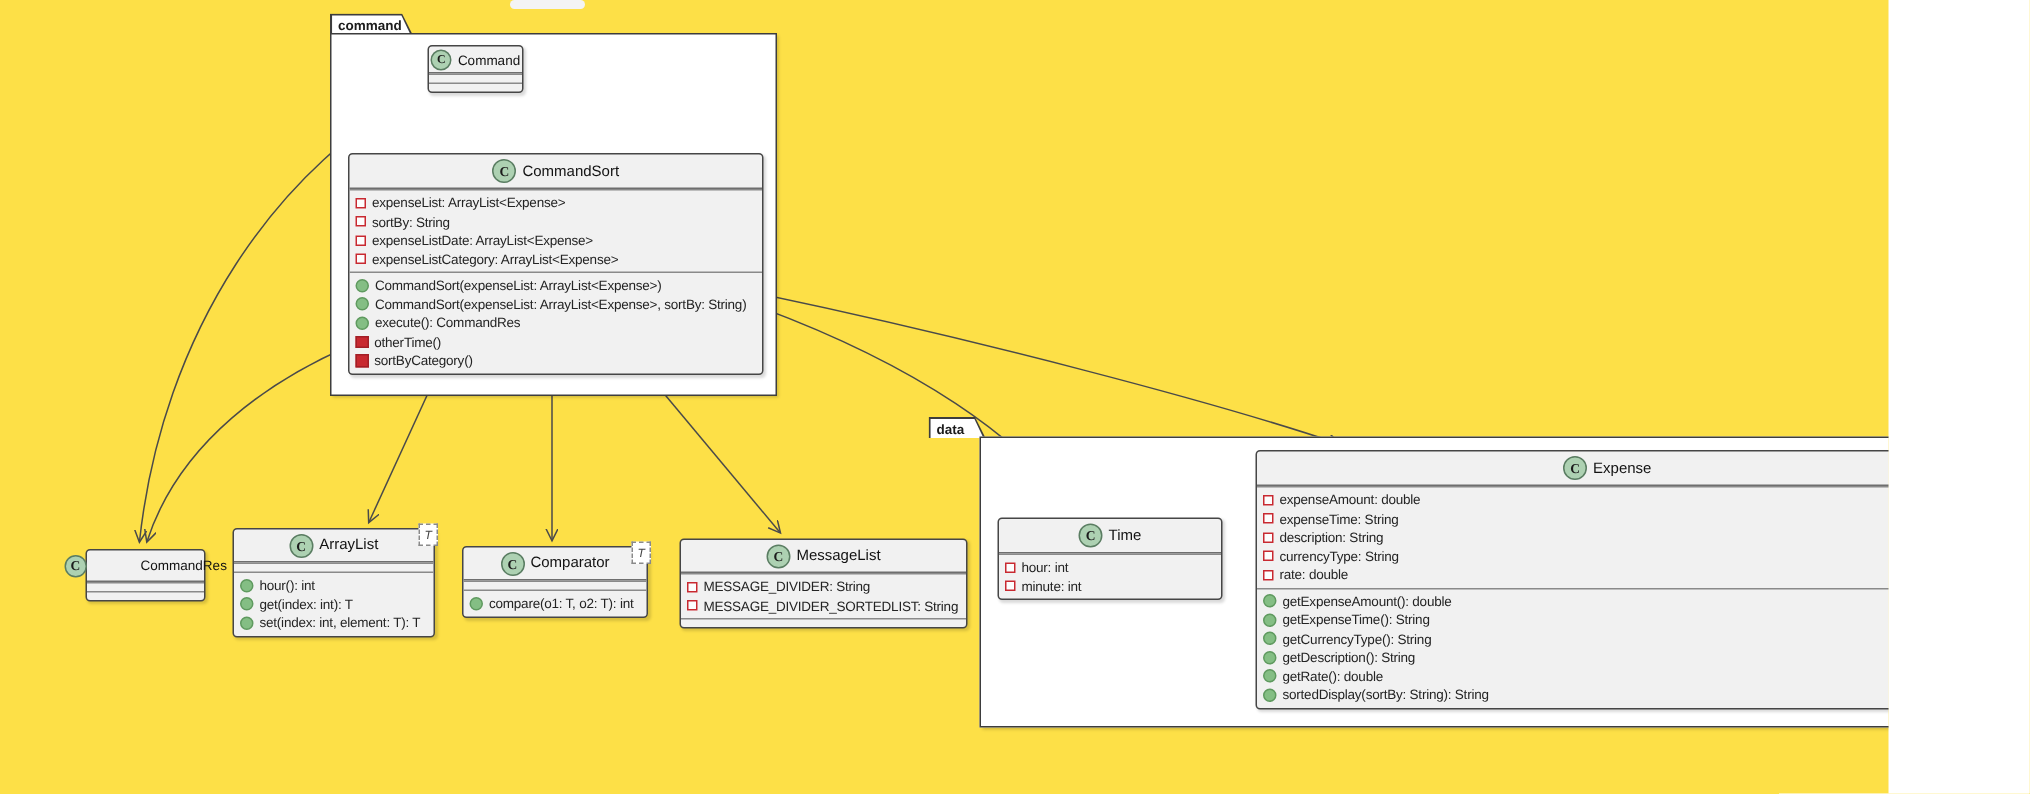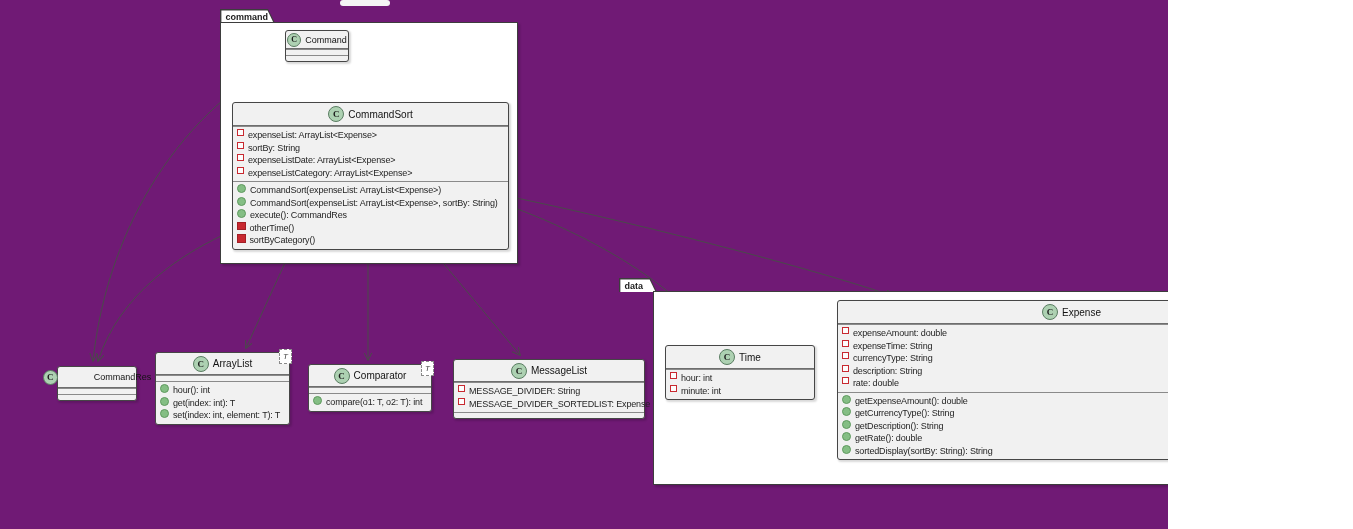--- a/index.html
+++ b/index.html
@@ -1,16 +1,16 @@
 <!DOCTYPE html>
 <html><head>
 <meta charset="utf-8">
 <style>
   html,body{margin:0;padding:0;background:#ffffff;}
-  #canvas{position:relative;width:1168px;height:529px;background:#701a75;overflow:hidden;
+  #canvas{position:relative;width:1259px;height:529px;background:#fde047;overflow:hidden;
           font-family:"Liberation Sans", sans-serif;color:#1c1c1c;}
 
   
   .pkg{position:absolute;border:1.5px solid #3d3d3d;background:#ffffff;
        box-shadow:1.5px 1.5px 2px rgba(0,0,0,0.18);}
   .pkg-tab{position:absolute;height:14px;background:#3d3d3d;
            clip-path:polygon(0 0, calc(100% - 7px) 0, 100% 100%, 0 100%);}
   .pkg-tab-inner{position:absolute;left:1.4px;top:1.4px;right:1.4px;bottom:0;
            background:#ffffff;clip-path:polygon(0 0, calc(100% - 6px) 0, 100% 100%, 0 100%);
            display:flex;align-items:center;}
@@ -21,21 +21,21 @@
        box-shadow:1.5px 1.5px 2px rgba(0,0,0,0.15);}
   .cls-header{display:flex;align-items:center;justify-content:center;gap:4px;
               border-bottom:1px solid #6e6e6e;}
   .cls-name{font-size:10px;color:#121212;white-space:nowrap;}
   .circle-c{width:14px;height:14px;border-radius:50%;background:#add1b2;border:1px solid #5a7d62;
             font-size:9px;font-weight:bold;color:#1c1c1c;display:flex;align-items:center;
             justify-content:center;flex:0 0 auto;font-family:"Liberation Serif", serif;}
   .compartment{border-top:1px solid #8a8a8a;}
   .compartment:first-of-type{border-top:none;}
   .members{padding:2px 4px 2px 4px;}
-  .member{display:flex;line-height:12.5px;height:12.5px;
+  .member{display:flex;align-items:center;line-height:12.5px;height:12.5px;
           font-size:9px;letter-spacing:-0.15px;white-space:nowrap;color:#242424;}
   .mi{flex:0 0 auto;margin-right:4px;display:inline-block;}
   .mi-field-private{width:5px;height:5px;border:1.2px solid #c82930;background:#fdfdfd;}
   .mi-method-public{width:7px;height:7px;border-radius:50%;background:#84be84;border:1px solid #5f9a5f;}
   .mi-method-private{width:6.5px;height:6.5px;background:#c82930;border:1px solid #a21f26;}
   .empty-strip{height:5px;}
   .generic-badge{position:absolute;top:-4px;right:-3px;width:11px;height:13px;background:#ffffff;
             border:1px dashed #8a8a8a;font-size:8px;font-style:italic;color:#444;
             display:flex;align-items:center;justify-content:center;}
 
@@ -191,21 +191,21 @@
       <span class="circle-c">C</span>
       <span class="cls-name">MessageList</span>
     </div>
     <div class="compartment members">
       <div class="member">
           <span class="mi mi-field-private"></span>
           <span>MESSAGE_DIVIDER: String</span>
         </div>
       <div class="member">
           <span class="mi mi-field-private"></span>
-          <span>MESSAGE_DIVIDER_SORTEDLIST: Expense</span>
+          <span>MESSAGE_DIVIDER_SORTEDLIST: String</span>
         </div>
     </div>
     <div class="compartment empty-strip"></div>
   </div>
 
   <div class="cls" style="left:665px;top:345px;width:148px;">
     <div class="cls-header" style="height:22px;">
       <span class="circle-c">C</span>
       <span class="cls-name">Time</span>
     </div>
@@ -230,38 +230,42 @@
       <div class="member">
           <span class="mi mi-field-private"></span>
           <span>expenseAmount: double</span>
         </div>
       <div class="member">
           <span class="mi mi-field-private"></span>
           <span>expenseTime: String</span>
         </div>
       <div class="member">
           <span class="mi mi-field-private"></span>
+          <span>description: String</span>
+        </div>
+      <div class="member">
+          <span class="mi mi-field-private"></span>
           <span>currencyType: String</span>
         </div>
       <div class="member">
           <span class="mi mi-field-private"></span>
-          <span>description: String</span>
-        </div>
-      <div class="member">
-          <span class="mi mi-field-private"></span>
           <span>rate: double</span>
         </div>
     </div>
     <div class="compartment members">
       <div class="member">
           <span class="mi mi-method-public"></span>
           <span>getExpenseAmount(): double</span>
         </div>
       <div class="member">
           <span class="mi mi-method-public"></span>
+          <span>getExpenseTime(): String</span>
+        </div>
+      <div class="member">
+          <span class="mi mi-method-public"></span>
           <span>getCurrencyType(): String</span>
         </div>
       <div class="member">
           <span class="mi mi-method-public"></span>
           <span>getDescription(): String</span>
         </div>
       <div class="member">
           <span class="mi mi-method-public"></span>
           <span>getRate(): double</span>
         </div>

